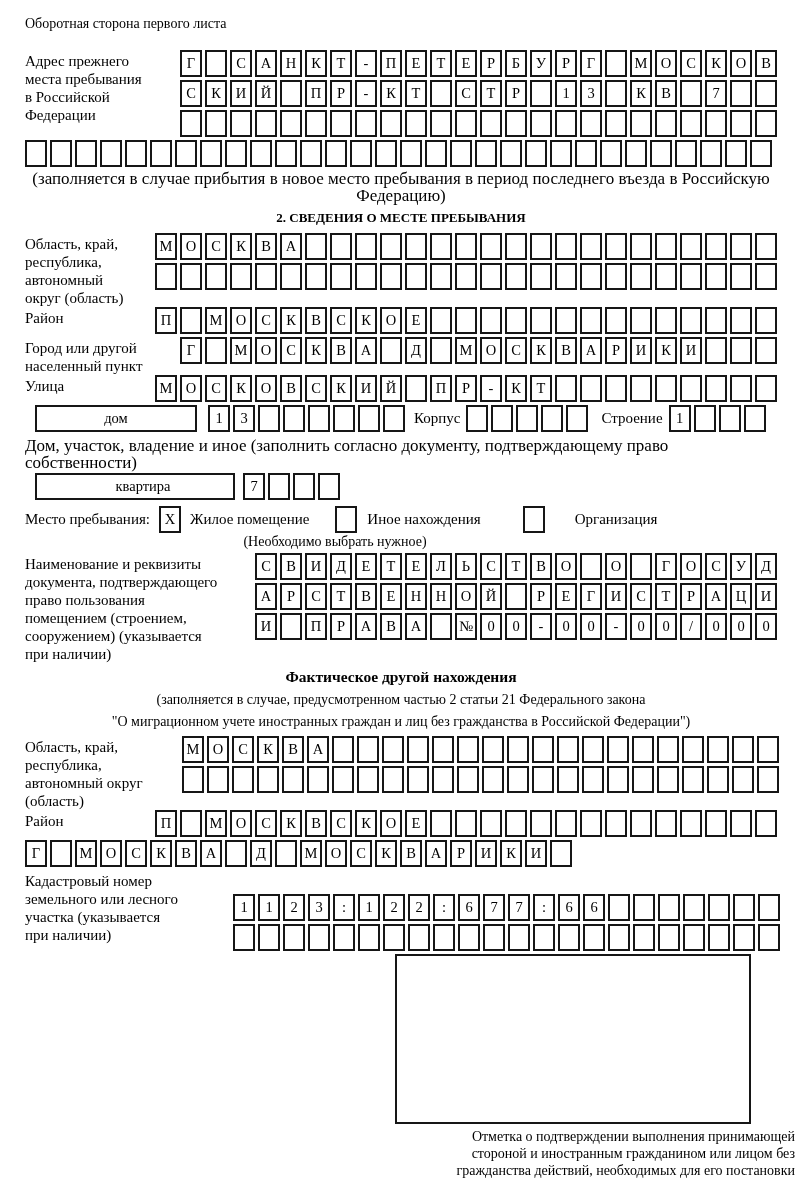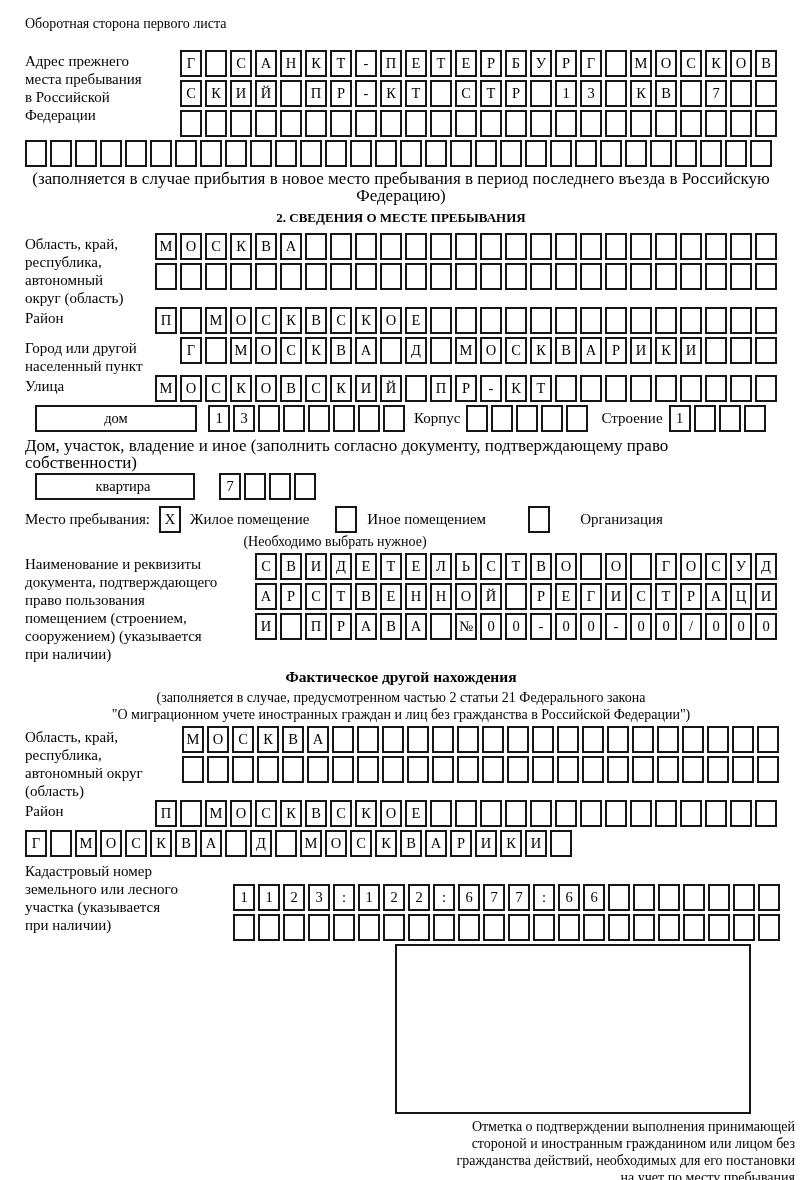--- a/index.html
+++ b/index.html
@@ -26,30 +26,30 @@
     font-size:15px;line-height:18px;white-space:pre-line;
     flex:0 0 auto;box-sizing:border-box;padding-top:2px;
   }
   .w155{width:155px}.w130{width:130px}.w157{width:157px}
   .w210{width:210px}.w230{width:230px}.w208{width:208px}
   .rows{display:flex;flex-direction:column;}
   .note{font-size:17px;line-height:17px;}
   .note.center{text-align:center;}
   .sec-title{font-size:13px;font-weight:bold;text-align:center;line-height:20px;margin:4px 0 5px 0;}
   .sub-title{font-size:15.5px;font-weight:bold;text-align:center;line-height:20px;margin:4px 0 2px 0;}
-  .centered-note{font-size:14px;line-height:17px;text-align:center;white-space:pre-line;}
+  .centered-note{font-size:14px;line-height:22px;text-align:center;white-space:pre-line;}
   
   .composite{display:flex;align-items:flex-start;margin-bottom:0;}
   .widebox{
     box-sizing:border-box;height:27px;border:2px solid #161616;
     display:flex;align-items:center;justify-content:center;
     font-size:14.5px;background:#fff;flex:0 0 auto;
   }
   .wb162{width:162px;margin-left:10px;margin-right:11px;}
-  .wb200{width:160px;margin-left:10px;margin-right:24px;padding-left:16px;}
+  .wb200{width:200px;margin-left:10px;margin-right:8px;padding-left:16px;}
   .inline-label{font-size:15px;line-height:27px;flex:0 0 auto;}
   .ml6{margin-left:6px}.mr6{margin-right:6px}.ml10{margin-left:10px}
   .mt2{margin-top:2px}.mt3{margin-top:3px}
   
   .checkrow{display:flex;align-items:center;margin-top:3px;height:27px;font-size:15px;}
   .checkrow .cell{margin:0;}
   .choose-note{width:620px;text-align:center;font-size:14px;line-height:17px;}
   
   .push-down{margin-top:24px;}
   
@@ -385,21 +385,21 @@
         <span class="cell"></span>
         <span class="cell"></span>
       </span>
   </div>
 
   <div class="checkrow">
     <span style="margin-right:9px;">Место пребывания:</span>
     <span class="cell">X</span>
     <span style="margin:0 26px 0 9px;">Жилое помещение</span>
     <span class="cell"></span>
-    <span style="margin:0 42px 0 10px;">Иное помещением</span>
+    <span style="margin:0 42px 0 10px;">Иное нахождения</span>
     <span class="cell"></span>
     <span style="margin-left:30px;">Организация</span>
   </div>
   <div class="choose-note">(Необходимо выбрать нужное)</div>
 
   <div class="group mt3">
     <div class="flabel w230">Наименование и реквизиты
 документа, подтверждающего
 право пользования
 помещением (строением,

